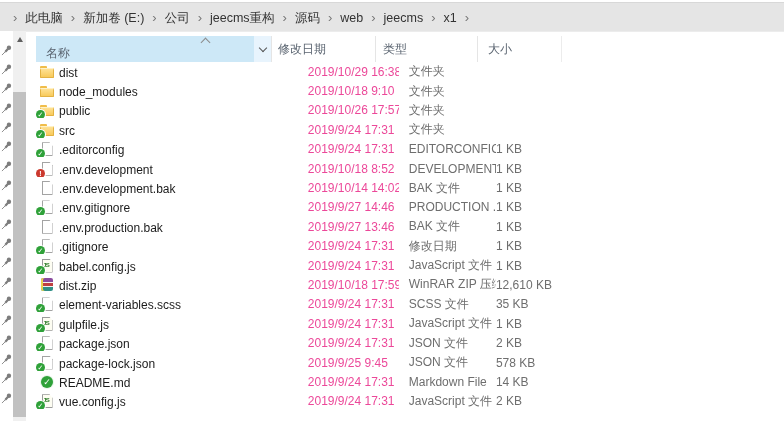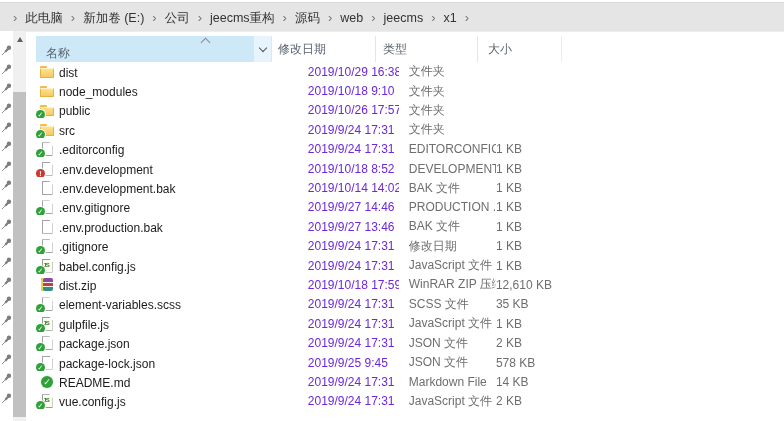--- a/index.html
+++ b/index.html
@@ -37,21 +37,21 @@
   .sort-caret{position:absolute;top:3px;left:166px;width:6px;height:6px;
               border-left:1.4px solid #8b8b8b;border-top:1.4px solid #8b8b8b;transform:rotate(45deg);}
   .filter-zone{position:absolute;right:0;top:0;width:17px;height:26px;background:#e8f4fd;
                display:flex;align-items:center;justify-content:center;}
   .chev-down{width:5px;height:5px;border-left:1.3px solid #555;border-top:1.3px solid #555;
              transform:rotate(225deg);margin-top:-2px;}
 
   .row{display:flex;height:19.4px;align-items:center;}
   .cell{box-sizing:border-box;font-size:12px;white-space:nowrap;overflow:hidden;}
   .c-name{width:236px;display:flex;align-items:flex-end;padding-left:3px;color:#1b1b1b;}
-  .c-date{width:104px;padding-left:8px;color:#6d28d9;margin-left:40px;}
+  .c-date{width:104px;padding-left:8px;color:#ec4899;margin-left:40px;}
   .c-type{width:102px;padding-left:10px;color:#6e6e6e;}
   .c-size{width:84px;padding-right:9px;color:#6e6e6e;}
 
   
   .icon{position:relative;width:16px;height:16px;flex:0 0 16px;margin-right:4px;}
   .ic-folder::before{content:"";position:absolute;left:1px;top:2.5px;width:7px;height:4px;
                      background:#f0bd4a;border-radius:1px 1px 0 0;}
   .ic-folder::after{content:"";position:absolute;left:1px;top:4.5px;right:1px;bottom:2px;
                     background:linear-gradient(180deg,#ffe49b,#f7c753);border-radius:1px;
                     box-shadow:inset 0 1px 0 #fff2c8, inset 0 0 0 1px #e3b243;}

